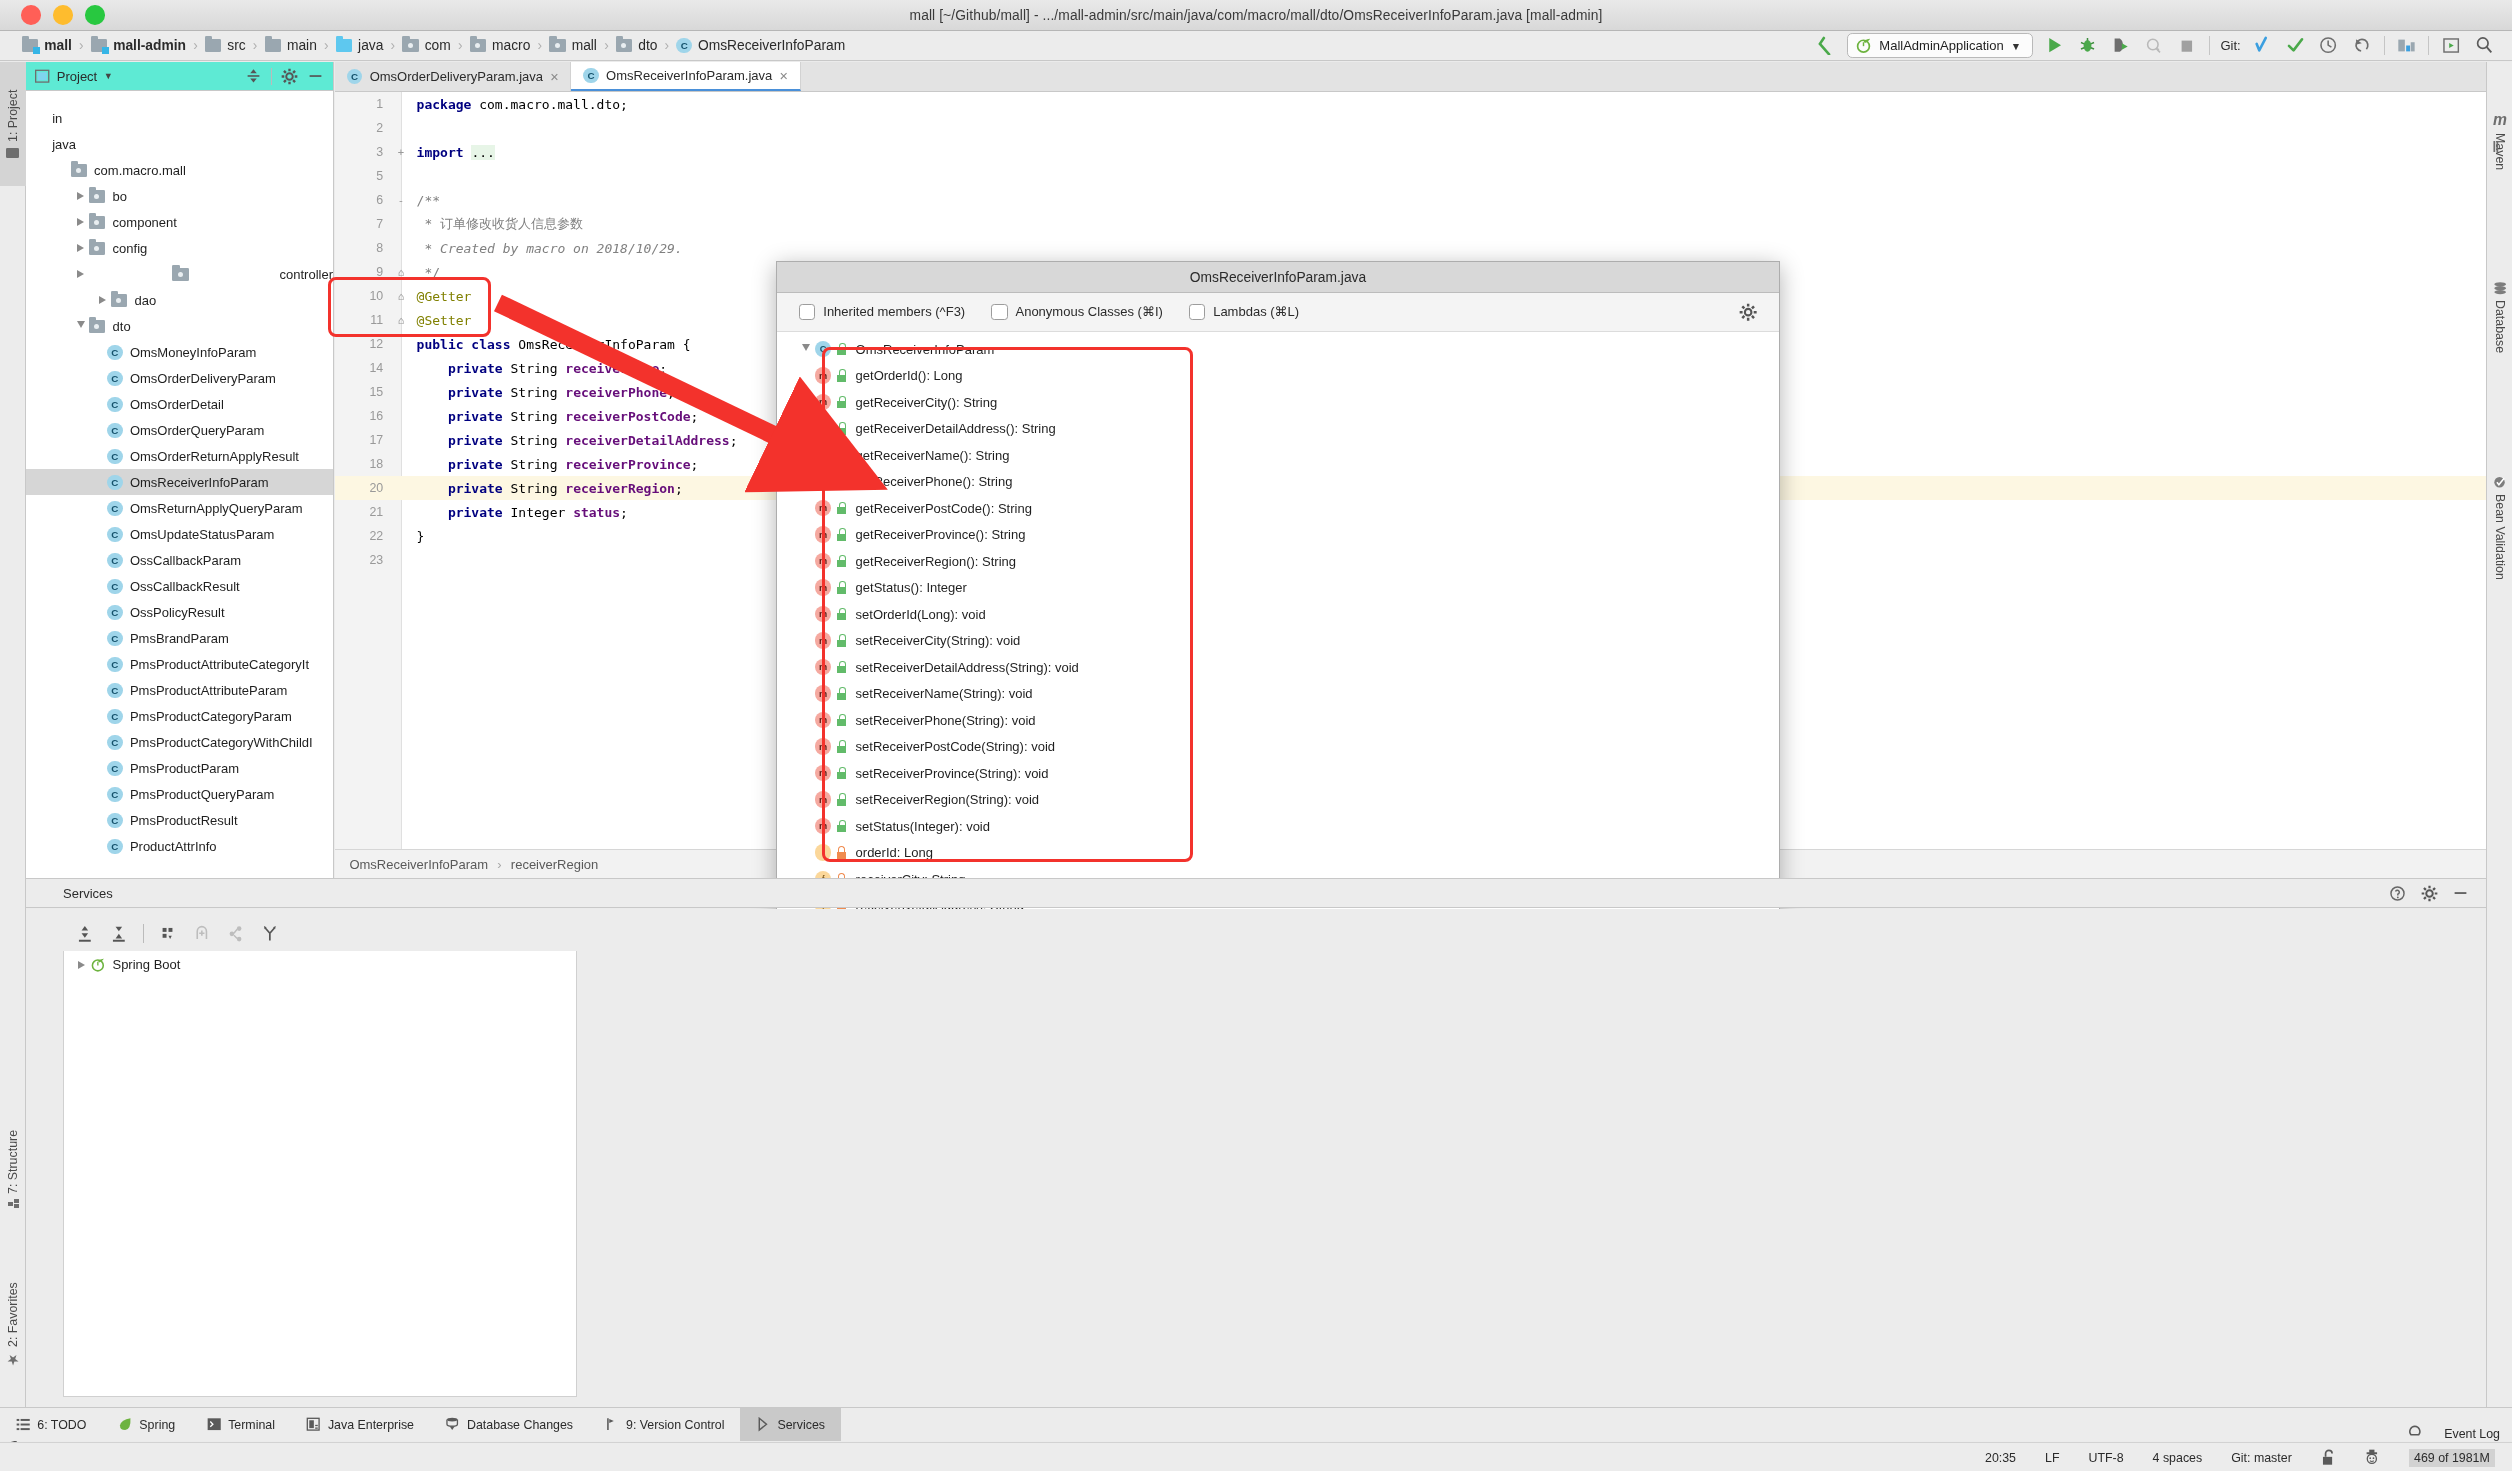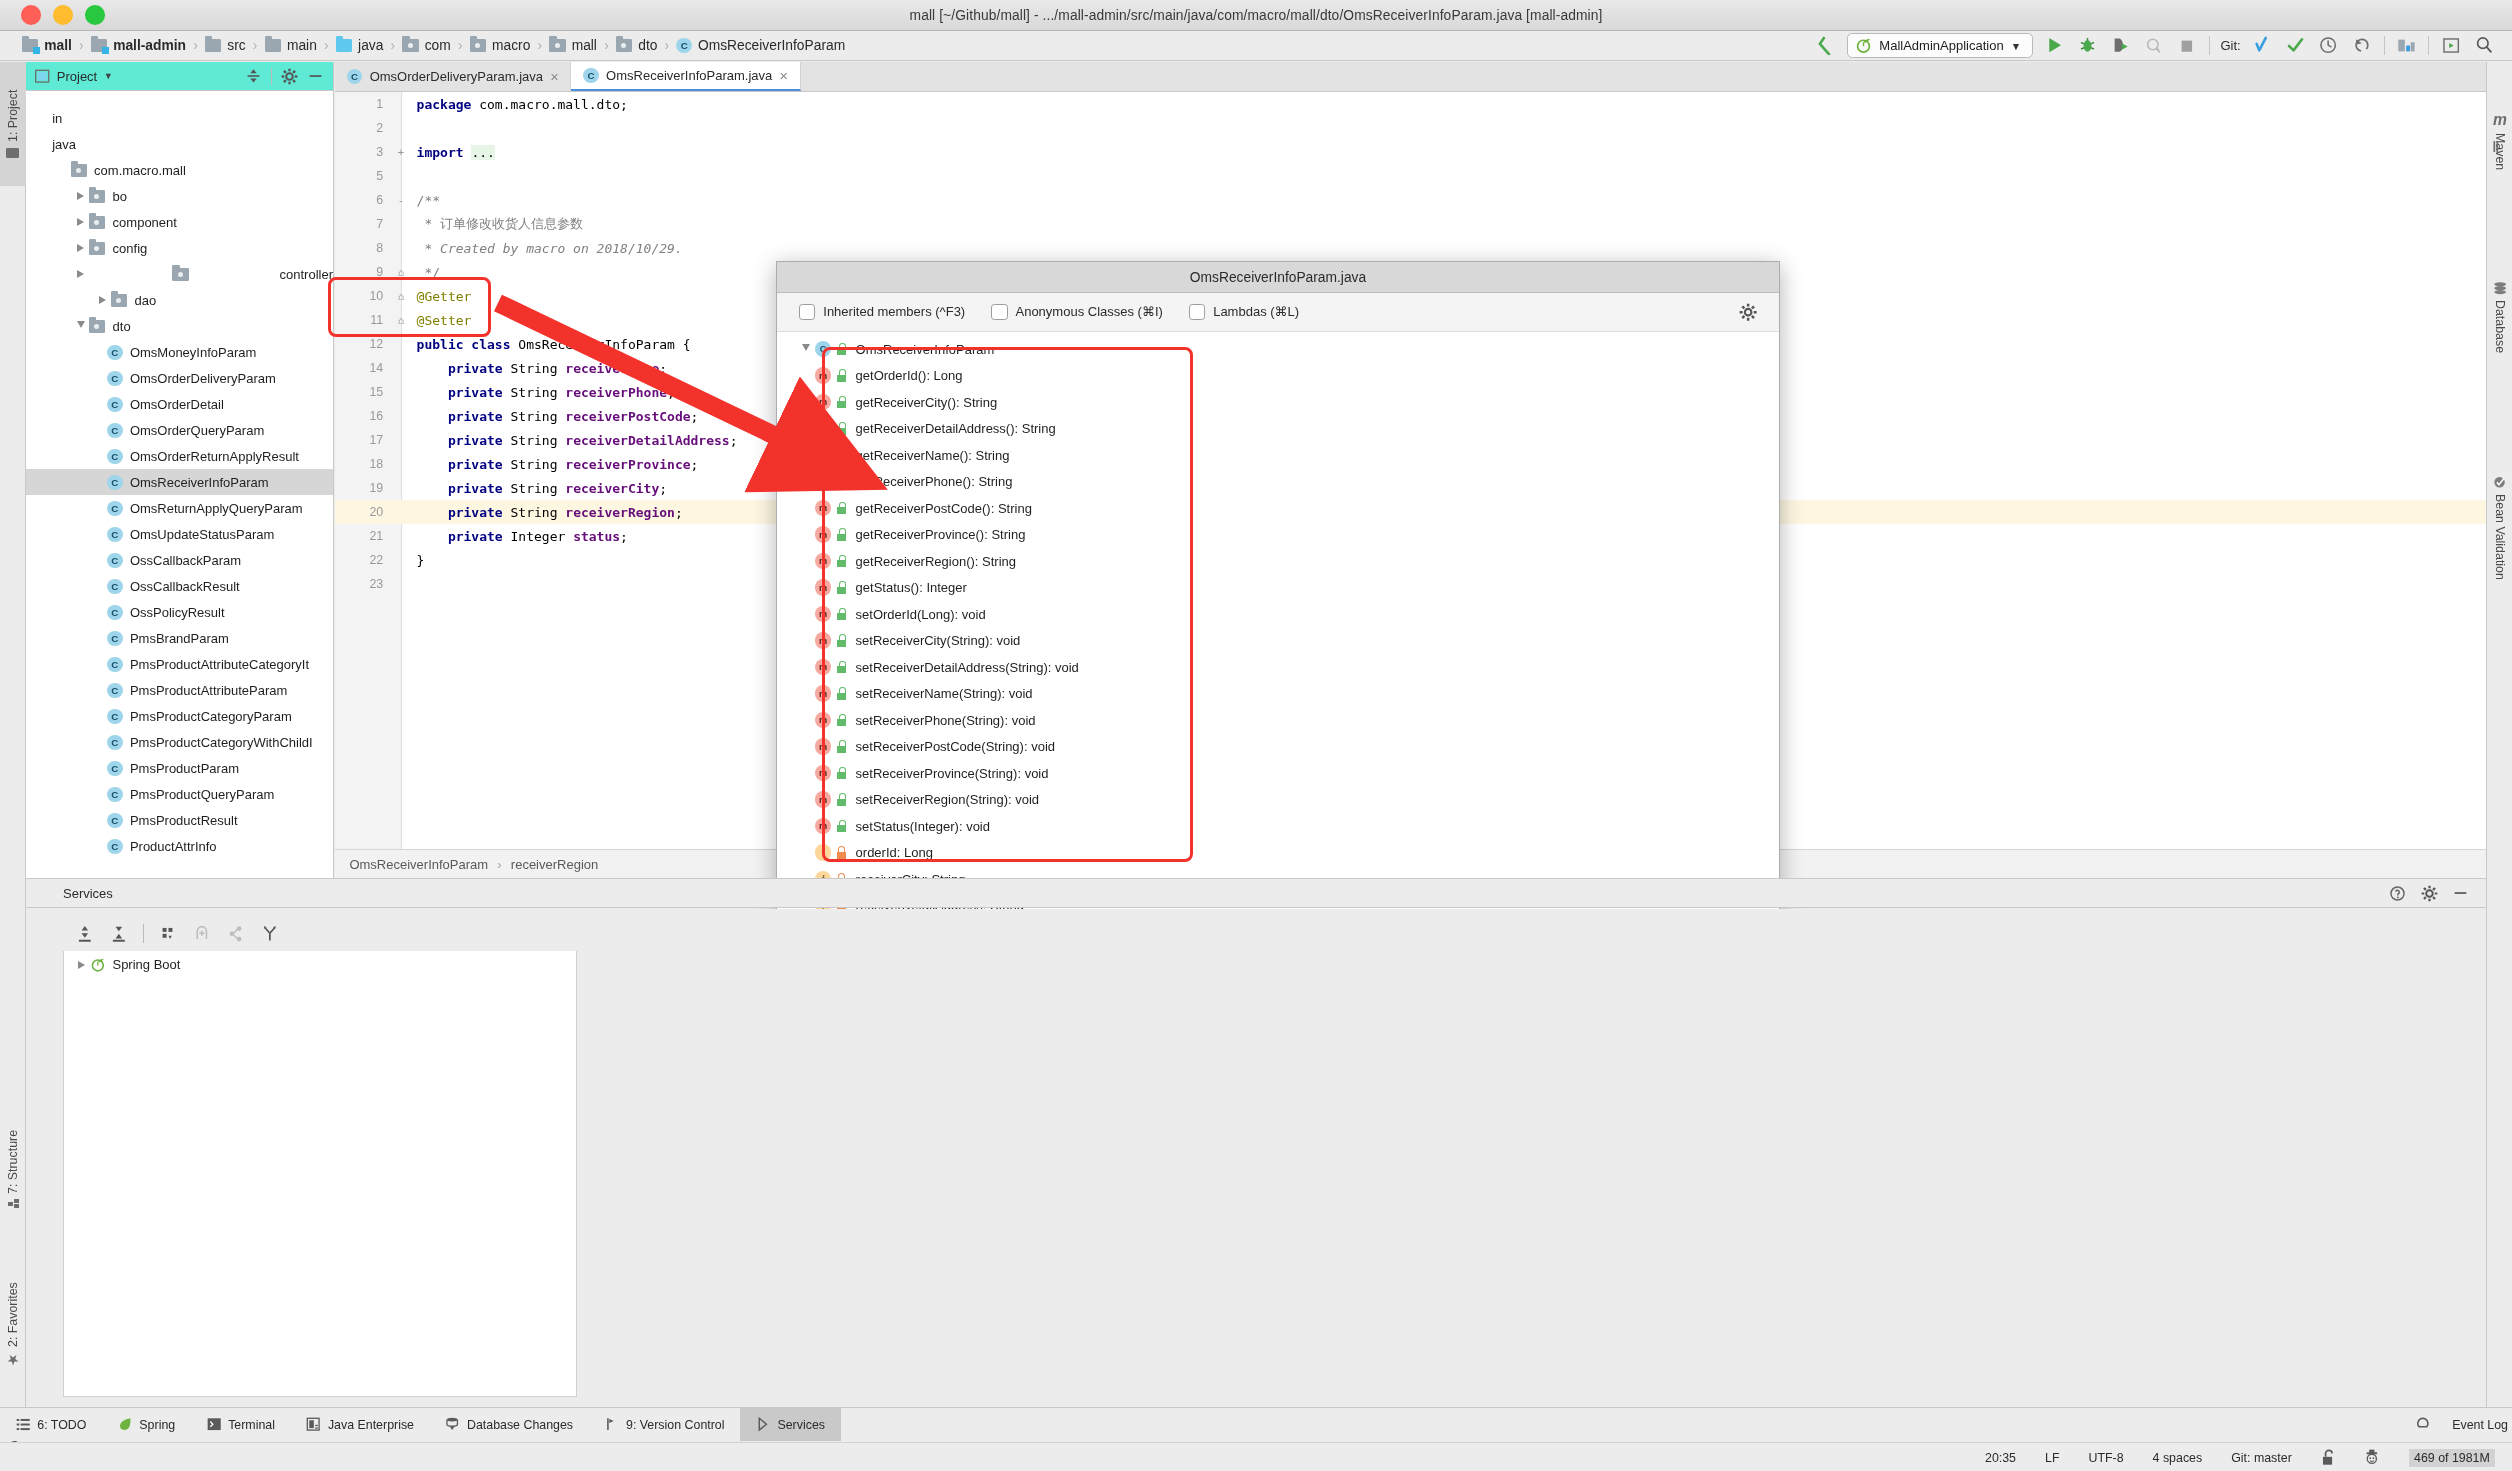--- a/index.html
+++ b/index.html
@@ -208,21 +208,21 @@
   .svc-row { display:flex; align-items:center; height:27.5px; padding-left:9.2px; font-size:13px; color:#1f1f1f; cursor:pointer;}
 
   
   .bottombar {
     position:absolute; left:0; top:1407px; width:2512px; height:34px;
     background:#ececec; border-top:0.7px solid #c8c8c8;
     display:flex; align-items:stretch;
   }
   .bbtn { display:flex; align-items:center; gap:7.2px; padding:0 15.7px; font-size:12.4px; color:#2b2b2b; cursor:pointer;}
   .bbtn.sel { background:#c9c9c9; }
-  .bb-right { margin-left:auto; display:flex; align-items:center; gap:22px; padding-right:4px; font-size:12.4px; color:#2b2b2b;}
+  .bb-right { margin-left:auto; display:flex; align-items:flex-end; gap:22px; padding-right:12px; font-size:12.4px; color:#2b2b2b;}
 
   
   .statusbar {
     position:absolute; left:0; top:1442px; width:2512px; height:30px;
     background:#ececec; border-top:0.7px solid #d2d2d2;
     display:flex; align-items:center;
   }
   .sb-right { margin-left:auto; display:flex; align-items:center; gap:29px; padding-right:17px; font-size:12.4px; color:#2b2b2b;}
   .mem { background:#d2d2d2; padding:2px 5.2px; }
 
@@ -752,25 +752,20 @@
           </div>
           <div class="cl">
             <span class="ln">17</span>
             <span class="fold"></span>
             <span class="code">    <span class="kw">private</span> <span class="plain">String</span> <span class="fld">receiverDetailAddress</span><span class="plain">;</span></span>
           </div>
           <div class="cl">
             <span class="ln">18</span>
             <span class="fold"></span>
             <span class="code">    <span class="kw">private</span> <span class="plain">String</span> <span class="fld">receiverProvince</span><span class="plain">;</span></span>
-          </div>
-          <div class="cl">
-            <span class="ln">19</span>
-            <span class="fold"></span>
-            <span class="code">    <span class="kw">private</span> <span class="plain">String</span> <span class="fld">receiverCity</span><span class="plain">;</span></span>
           </div>
           <div class="cl hl">
             <span class="ln">20</span>
             <span class="fold"></span>
             <span class="code">    <span class="kw">private</span> <span class="plain">String</span> <span class="fld">receiverRegion</span><span class="plain">;</span></span>
           </div>
           <div class="cl">
             <span class="ln">21</span>
             <span class="fold"></span>
             <span class="code">    <span class="kw">private</span> <span class="plain">Integer</span> <span class="fld">status</span><span class="plain">;</span></span>

